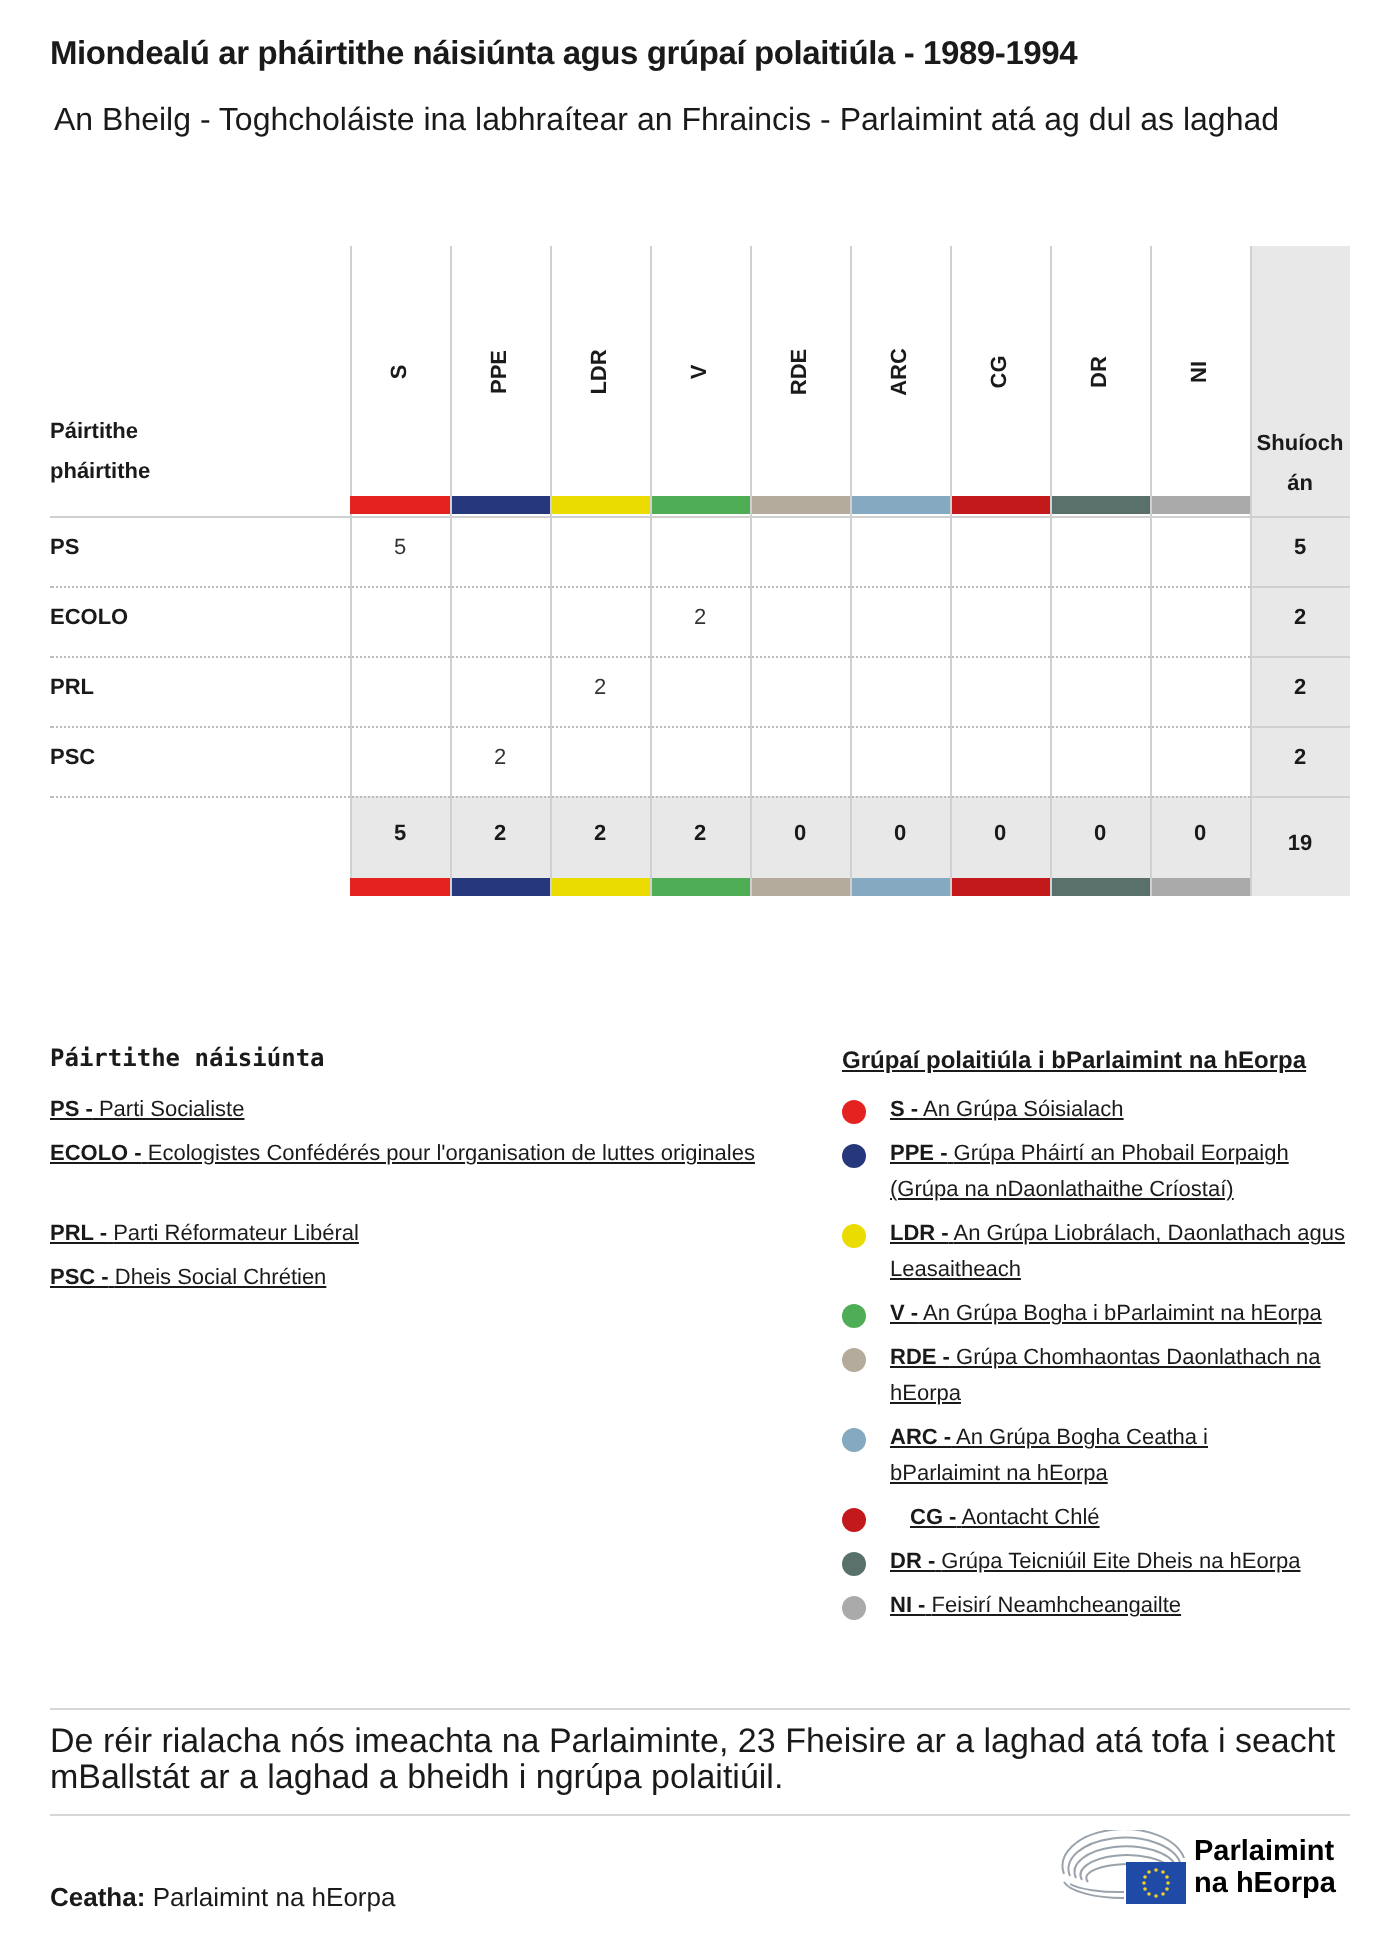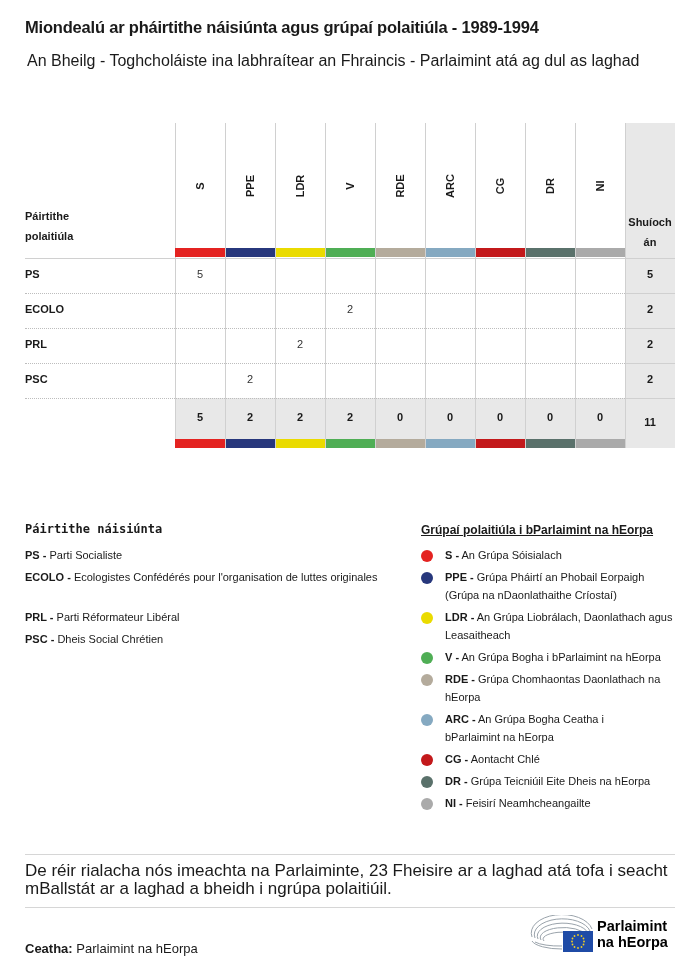--- a/index.html
+++ b/index.html
@@ -25,21 +25,21 @@
 
   .row-label { position: absolute; left: 25px; font-size: 11px; font-weight: bold; color: #1a1a1a; }
   .cell { position: absolute; width: 50px; text-align: center; font-size: 11px; color: #333; }
   .tcell { position: absolute; left: 625px; width: 50px; text-align: center; font-size: 11px; font-weight: bold; color: #1a1a1a; }
 
   .sum-row { position: absolute; left: 175px; top: 398px; width: 450px; height: 41px; background: #e8e8e8; }
   .sum-cell { position: absolute; top: 411px; width: 50px; text-align: center; font-size: 11px; font-weight: bold; color: #1a1a1a; }
 
   
   .leg-left-title { position: absolute; left: 25px; top: 522px; font-family: "DejaVu Sans Mono", monospace; font-size: 12px; font-weight: bold; color: #1a1a1a; }
-  .leg-item { position: absolute; font-size: 11px; line-height: 18px; color: #1a1a1a; }
+  .leg-item { position: absolute; font-size: 11px; line-height: 18px; color: #1a1a1a; text-decoration: underline; }
   .leg-item b { font-weight: bold; }
   .leg-right-title { position: absolute; left: 421px; top: 523px; font-size: 12px; font-weight: bold; color: #1a1a1a; text-decoration: underline; }
   .dot { position: absolute; left: 421px; width: 12px; height: 12px; border-radius: 50%; }
 
   .sep { position: absolute; left: 25px; width: 650px; height: 1px; background: #d6d6d6; }
   .note { position: absolute; left: 25px; top: 862px; width: 650px; font-size: 17px; line-height: 18px; color: #1a1a1a; }
   .source { position: absolute; left: 25px; top: 941px; font-size: 13px; color: #1a1a1a; }
   .source b { font-weight: bold; }
 
   .logo { position: absolute; left: 530px; top: 915px; width: 150px; height: 42px; }
@@ -62,21 +62,21 @@
   <div class="vline" style="left:275px;top:123px;height:325px"></div>
   <div class="vline" style="left:325px;top:123px;height:325px"></div>
   <div class="vline" style="left:375px;top:123px;height:325px"></div>
   <div class="vline" style="left:425px;top:123px;height:325px"></div>
   <div class="vline" style="left:475px;top:123px;height:325px"></div>
   <div class="vline" style="left:525px;top:123px;height:325px"></div>
   <div class="vline" style="left:575px;top:123px;height:325px"></div>
 
   <div class="rowhead-label">
     <div>Páirtithe</div>
-    <div>polaitiúla</div>
+    <div>pháirtithe</div>
   </div>
   <div class="total-head">
     <div>Shuíoch</div>
     <div>án</div>
   </div>
 
   <div class="col-head" style="left:175px">
       <span class="lbl">S</span>
     </div>
   <div class="col-head" style="left:225px">
@@ -152,21 +152,21 @@
 
   <div class="sum-cell" style="left:175px">5</div>
   <div class="sum-cell" style="left:225px">2</div>
   <div class="sum-cell" style="left:275px">2</div>
   <div class="sum-cell" style="left:325px">2</div>
   <div class="sum-cell" style="left:375px">0</div>
   <div class="sum-cell" style="left:425px">0</div>
   <div class="sum-cell" style="left:475px">0</div>
   <div class="sum-cell" style="left:525px">0</div>
   <div class="sum-cell" style="left:575px">0</div>
-  <div class="tcell" style="top:416px">11</div>
+  <div class="tcell" style="top:416px">19</div>
 </div>
 
 <div class="leg-left-title">Páirtithe náisiúnta</div>
 <div class="leg-item" style="left:25px;top:546px;width:360px">
   <b>PS -</b> <span>Parti Socialiste</span>
 </div>
 <div class="leg-item" style="left:25px;top:568px;width:360px">
   <b>ECOLO -</b> <span>Ecologistes Confédérés pour l'organisation de luttes originales</span>
 </div>
 <div class="leg-item" style="left:25px;top:608px;width:360px">
@@ -202,21 +202,21 @@
 <div class="leg-item" style="left:445px;top:670px;width:235px">
   <b>RDE -</b> <span>Grúpa Chomhaontas Daonlathach na hEorpa</span>
 </div>
 
 <div class="dot" style="top:714px;background:#85a9c1"></div>
 <div class="leg-item" style="left:445px;top:710px;width:200px">
   <b>ARC -</b> <span>An Grúpa Bogha Ceatha i bParlaimint na hEorpa</span>
 </div>
 
 <div class="dot" style="top:754px;background:#c3191b"></div>
-<div class="leg-item" style="left:445px;top:750px;width:235px">
+<div class="leg-item" style="left:455px;top:750px;width:235px">
   <b>CG -</b> <span>Aontacht Chlé</span>
 </div>
 
 <div class="dot" style="top:776px;background:#5a716b"></div>
 <div class="leg-item" style="left:445px;top:772px;width:245px">
   <b>DR -</b> <span>Grúpa Teicniúil Eite Dheis na hEorpa</span>
 </div>
 
 <div class="dot" style="top:798px;background:#aaaaaa"></div>
 <div class="leg-item" style="left:445px;top:794px;width:235px">

